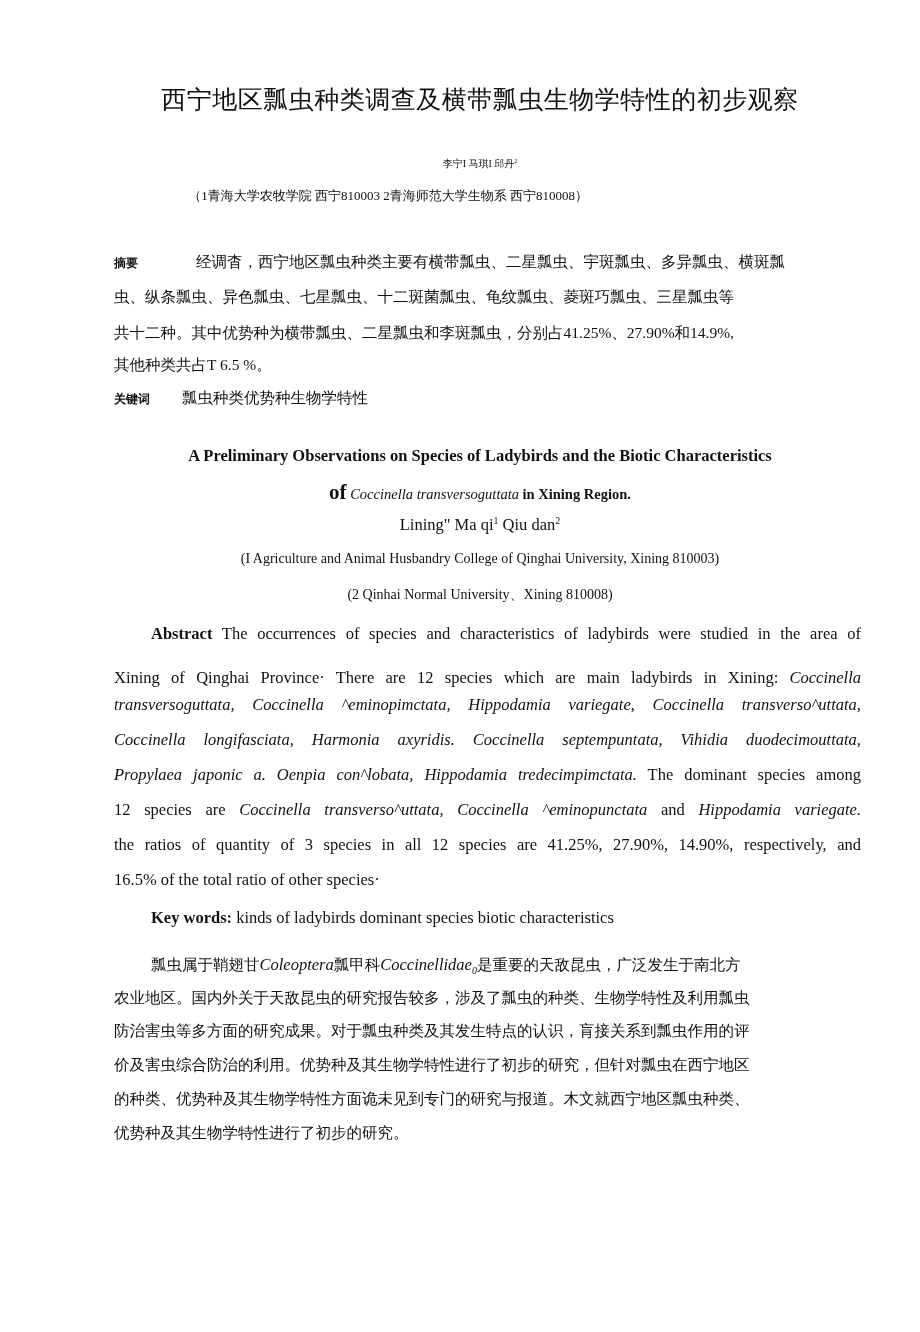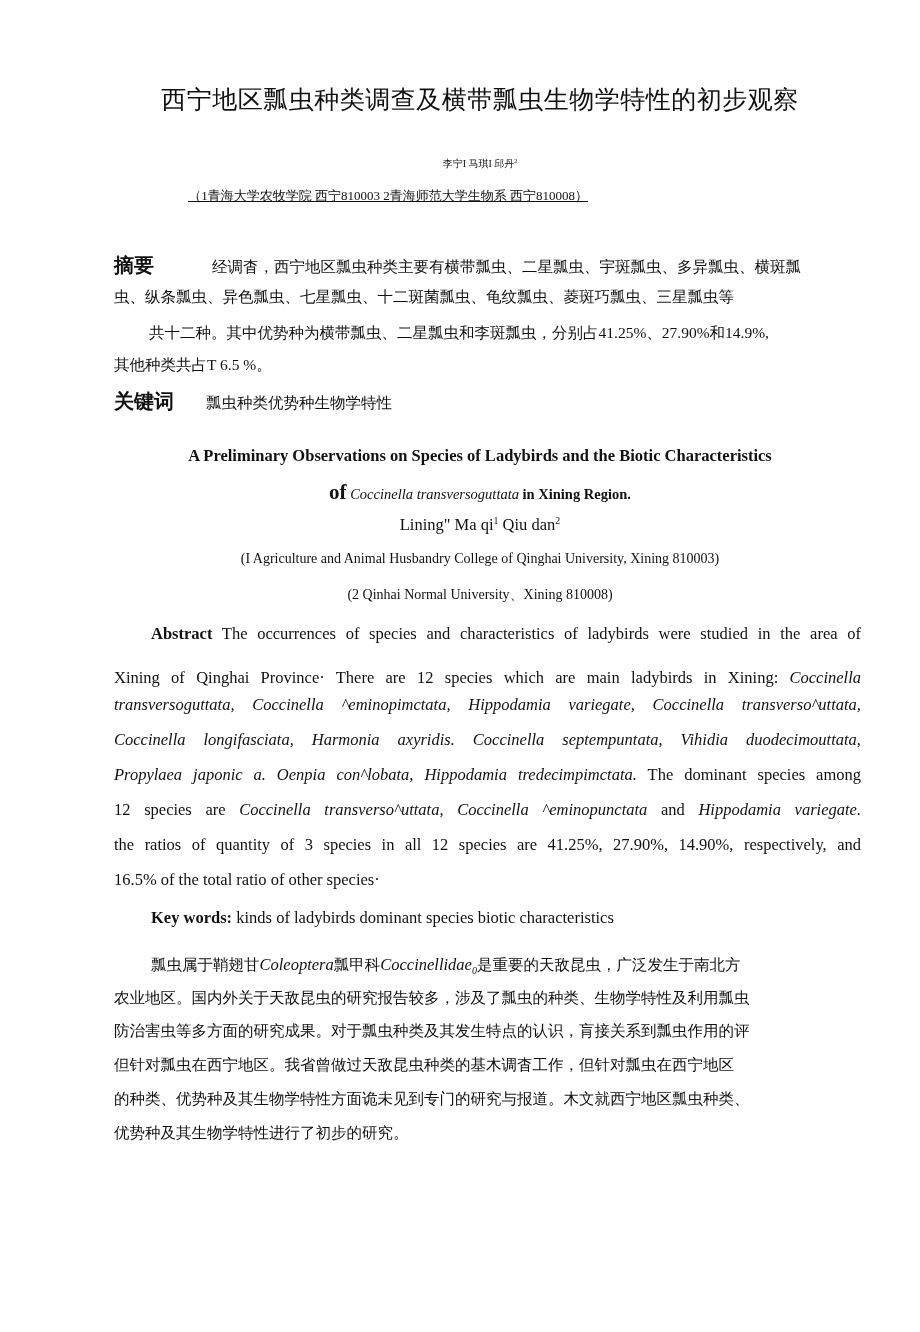--- a/index.html
+++ b/index.html
@@ -8,44 +8,44 @@
       color: #111111;
       font-family: "Liberation Serif", "DejaVu Serif", serif;
     }
     .abs { position: absolute; white-space: nowrap; padding-left: 20px; }
     .title-cn {
       left: 0; width: 920px; top: 83px; text-align: center;
       font-family: "DejaVu Sans", "Liberation Sans", sans-serif;
       font-size: 25px; letter-spacing: 0.5px; color: #111;
     }
     .authors-cn { left: 0; width: 920px; top: 157px; text-align: center; font-size: 10px; }
-    .affil-cn { left: 0; width: 736px; top: 187px; text-align: center; font-size: 13px; text-decoration: underline; }
+    .affil-cn { left: 0; width: 736px; top: 187px; text-align: center; font-size: 13px; }
     sup { font-size: 0.6em; vertical-align: super; line-height: 0; }
     .cn-line { left: 94px; font-size: 15.5px; }
-    .label-bold { font-family: Liberation Mono, monospace; font-weight: bold; font-size: 20px; }
+    .label-bold { font-family: Liberation Mono, monospace; font-weight: bold; font-size: 12px; }
     .en-title { left: 0; width: 920px; text-align: center; font-weight: bold; font-size: 16.5px; }
     .en-center { left: 0; width: 920px; text-align: center; }
     .just-line { left: 94px; width: 747px; font-size: 16.5px; text-align: justify; text-align-last: justify; white-space: normal; height: 22px; overflow: hidden; }
     .plain-line { left: 94px; font-size: 16.5px; }
     .cn-body { left: 94px; font-size: 15.5px; }
     i { font-style: italic; }
     b { font-weight: bold; }
   </style>
 </head>
 <body>
 
 <div class="abs title-cn">西宁地区瓢虫种类调查及横带瓢虫生物学特性的初步观察</div>
 
 <div class="abs authors-cn"><span>李宁I 马琪I 邱丹</span><sup>2</sup></div>
 
 <div class="abs affil-cn">（1青海大学农牧学院  西宁810003 2青海师范大学生物系  西宁810008）</div>
 
 <div class="abs cn-line" style="top:252px;"><span class="label-bold">摘要</span><span style="display:inline-block;width:58px;"></span><span>经调杳，西宁地区瓢虫种类主要有横带瓢虫、二星瓢虫、宇斑瓢虫、多异瓢虫、横斑瓢</span></div>
 <div class="abs cn-line" style="top:287px;font-family:Liberation Mono, monospace;">虫、纵条瓢虫、异色瓢虫、七星瓢虫、十二斑菌瓢虫、龟纹瓢虫、菱斑巧瓢虫、三星瓢虫等</div>
-<div class="abs cn-line" style="top:323px;margin-left:35px;">共十二种。其中优势种为横带瓢虫、二星瓢虫和李斑瓢虫，分别占41.25%、27.90%和14.9%,</div>
+<div class="abs cn-line" style="top:323px;">共十二种。其中优势种为横带瓢虫、二星瓢虫和李斑瓢虫，分别占41.25%、27.90%和14.9%,</div>
 <div class="abs cn-line" style="top:355px;">其他种类共占T 6.5 %。</div>
 <div class="abs cn-line" style="top:388px;"><span class="label-bold">关键词</span><span style="display:inline-block;width:32px;"></span><span>瓢虫种类优势种生物学特性</span></div>
 
 <div class="abs en-title" style="top:446px;">A Preliminary Observations on Species of Ladybirds and the Biotic Characteristics</div>
 <div class="abs en-title" style="top:480px; font-size:14.5px;"><span style="font-size:21px;">of</span> <i style="font-weight:normal;">Coccinella transversoguttata</i> <span>in Xining Region.</span></div>
 
 <div class="abs en-center" style="top:515px; font-size:16.5px;"><span>Lining" Ma qi</span><sup>1</sup><span> Qiu dan</span><sup>2</sup></div>
 
 <div class="abs en-center" style="top:551px; font-size:14px;">(I Agriculture and Animal Husbandry College of Qinghai University, Xining 810003)</div>
 <div class="abs en-center" style="top:586px; font-size:14px;">(2 Qinhai Normal University、Xining 810008)</div>
@@ -57,15 +57,15 @@
 <div class="abs just-line" style="top:765px;"><i>Propylaea japonic a. Oenpia con^lobata, Hippodamia tredecimpimctata.</i> <span>The dominant species among</span></div>
 <div class="abs just-line" style="top:800px;"><span>12 species are</span> <i>Coccinella transverso^uttata, Coccinella ^eminopunctata</i> <span>and</span> <i>Hippodamia variegate.</i></div>
 <div class="abs just-line" style="top:835px;">the ratios of quantity of 3 species in all 12 species are 41.25%, 27.90%, 14.90%, respectively, and</div>
 <div class="abs plain-line" style="top:870px;">16.5% of the total ratio of other species·</div>
 
 <div class="abs plain-line" style="top:908px; left:131px;"><b>Key words:</b> <span>kinds of ladybirds dominant species biotic characteristics</span></div>
 
 <div class="abs cn-body" style="top:955px; left:131px;text-align:center;"><span>瓢虫属于鞘翅甘</span><i style="font-family:'Liberation Serif',serif;font-size:16.5px;">Coleoptera</i><span>瓢甲科</span><i style="font-family:'Liberation Serif',serif;font-size:16.5px;">Coccinellidae</i><sub style="font-size:10px;font-style:italic;">0</sub><span>是重要的天敌昆虫，广泛发生于南北方</span></div>
 <div class="abs cn-body" style="top:988px;">农业地区。国内外关于天敌昆虫的研究报告较多，涉及了瓢虫的种类、生物学特性及利用瓢虫</div>
 <div class="abs cn-body" style="top:1021px;">防治害虫等多方面的研究成果。对于瓢虫种类及其发生特点的认识，肓接关系到瓢虫作用的评</div>
-<div class="abs cn-body" style="top:1055px;">但针对瓢虫在西宁地区。我省曾做过天敌昆虫种类的基木调杳工作，但针对瓢虫在西宁地区</div>
+<div class="abs cn-body" style="top:1055px;">价及害虫综合防治的利用。优势种及其生物学特性进行了初步的研究，但针对瓢虫在西宁地区</div>
 <div class="abs cn-body" style="top:1089px;">的种类、优势种及其生物学特性方面诡未见到专门的研究与报道。木文就西宁地区瓢虫种类、</div>
 <div class="abs cn-body" style="top:1123px;">优势种及其生物学特性进行了初步的研究。</div>
 
 </body></html>

